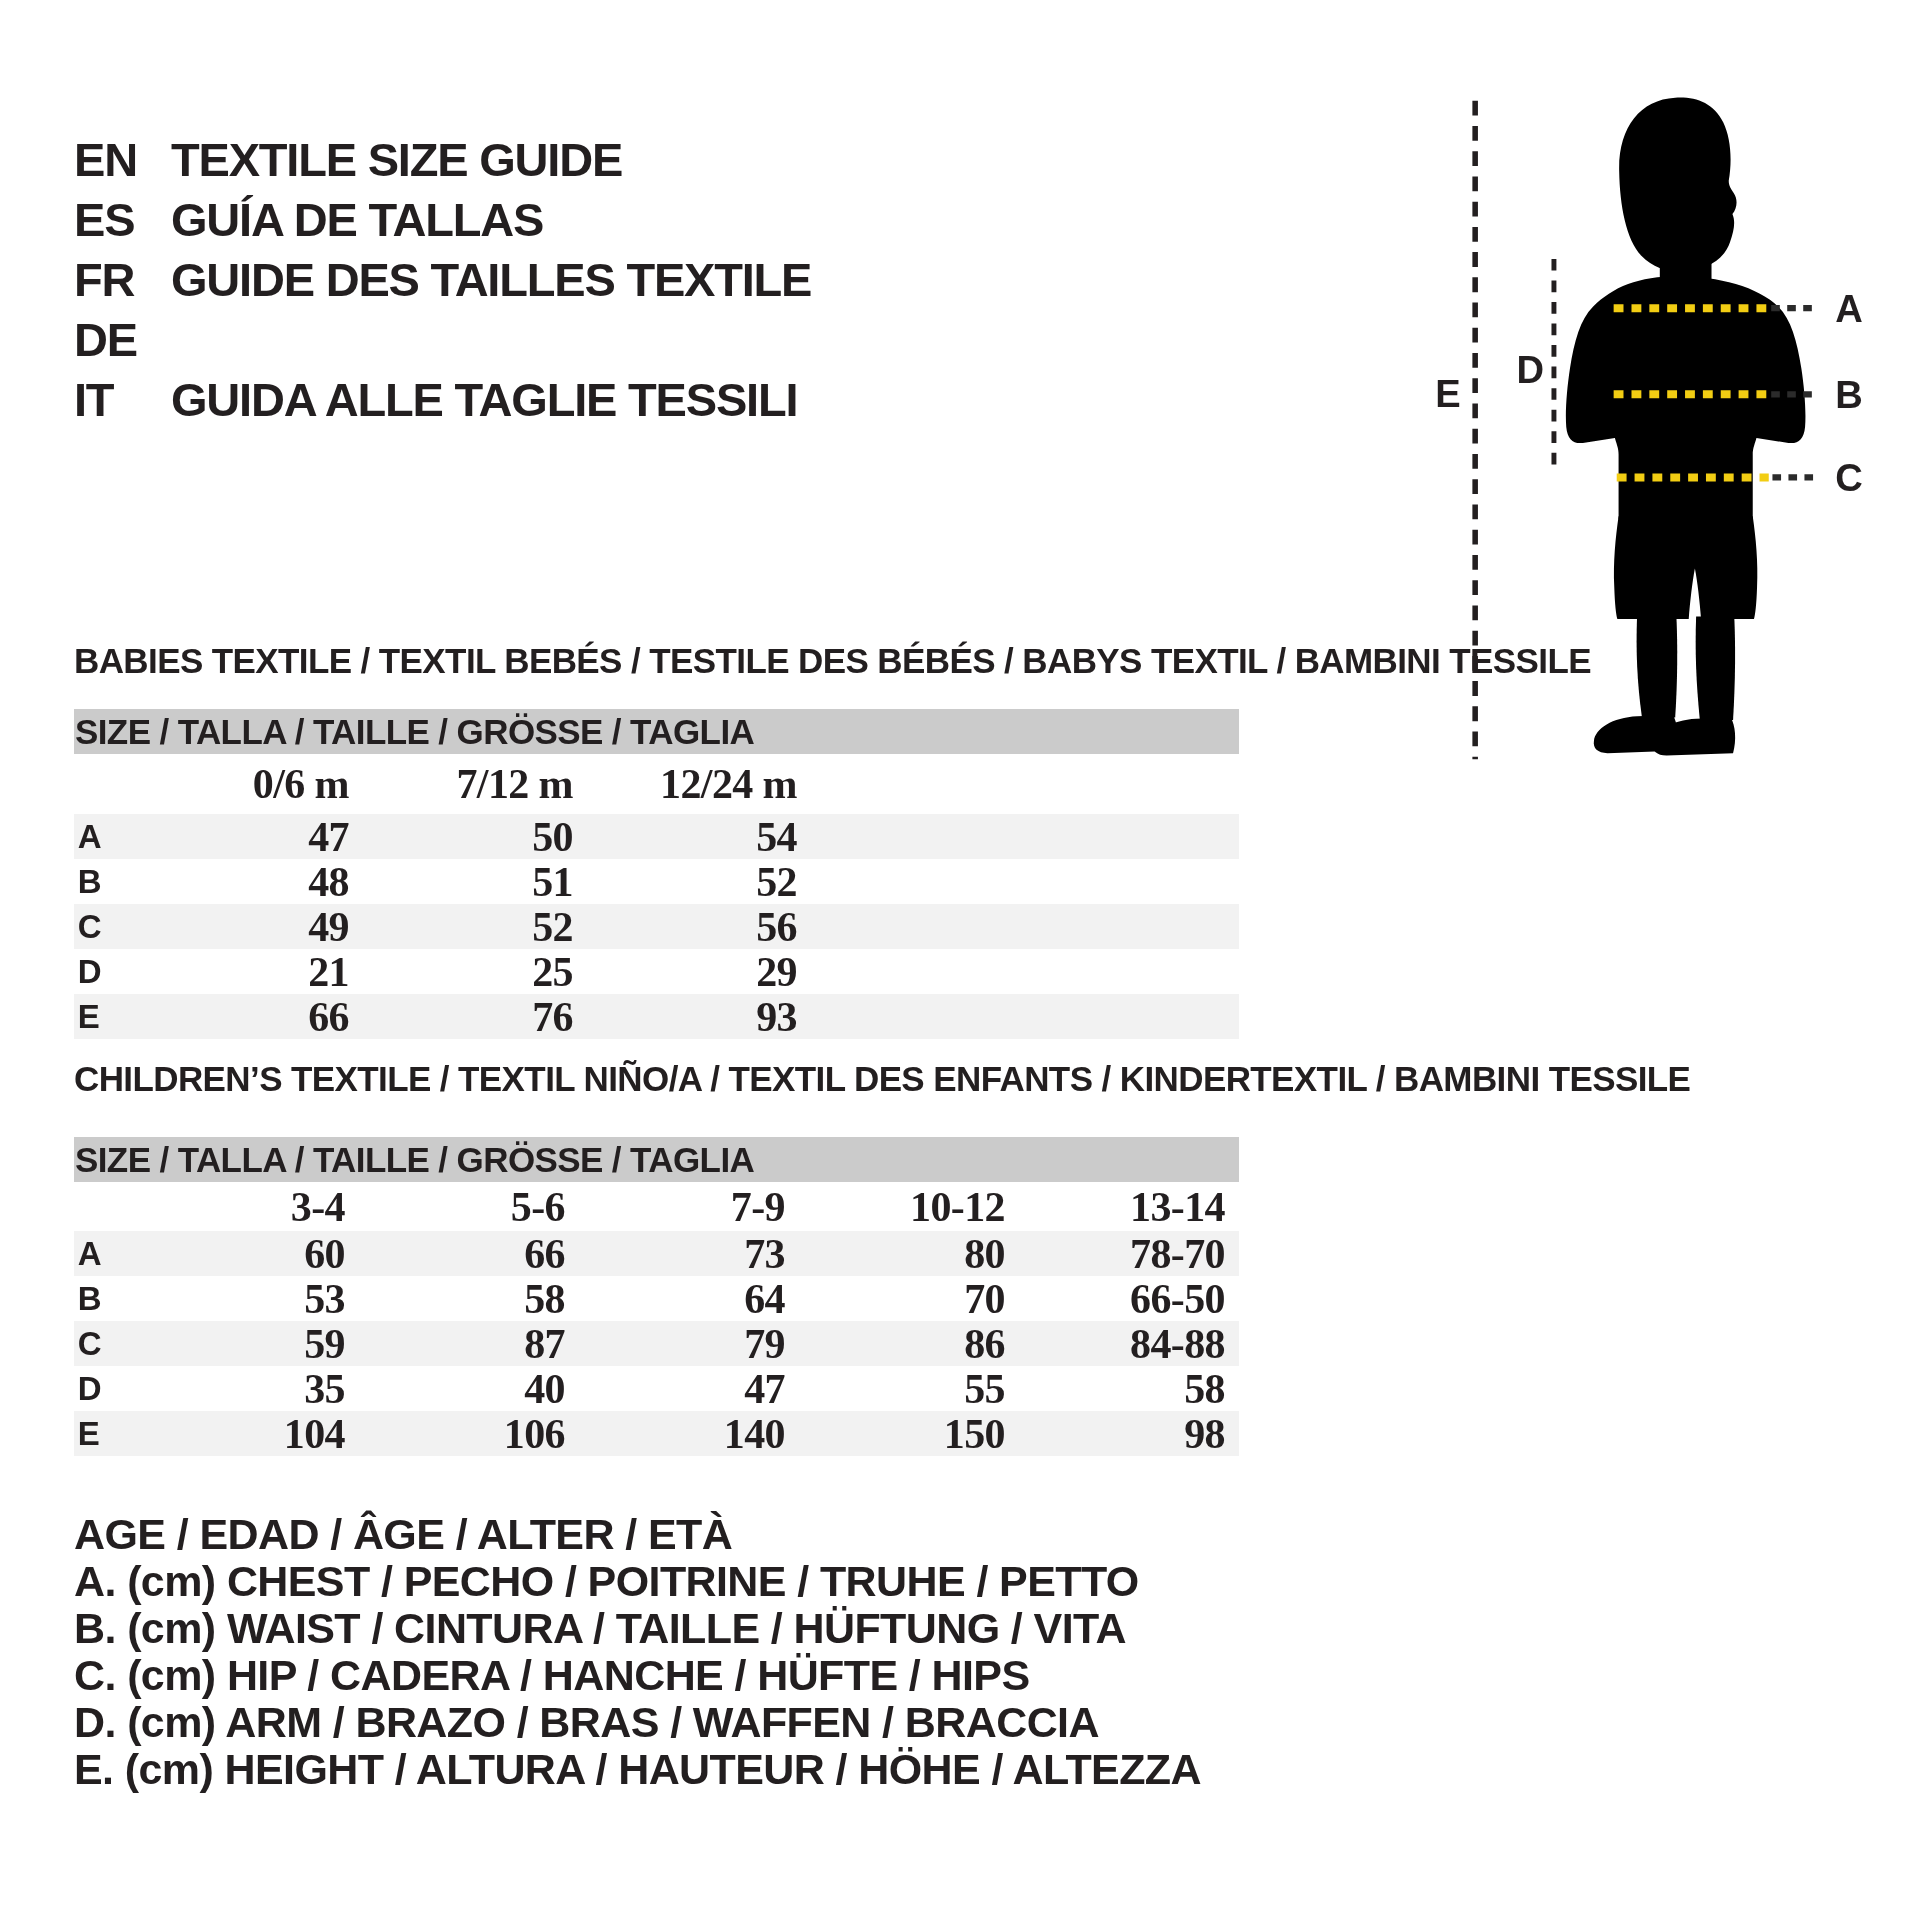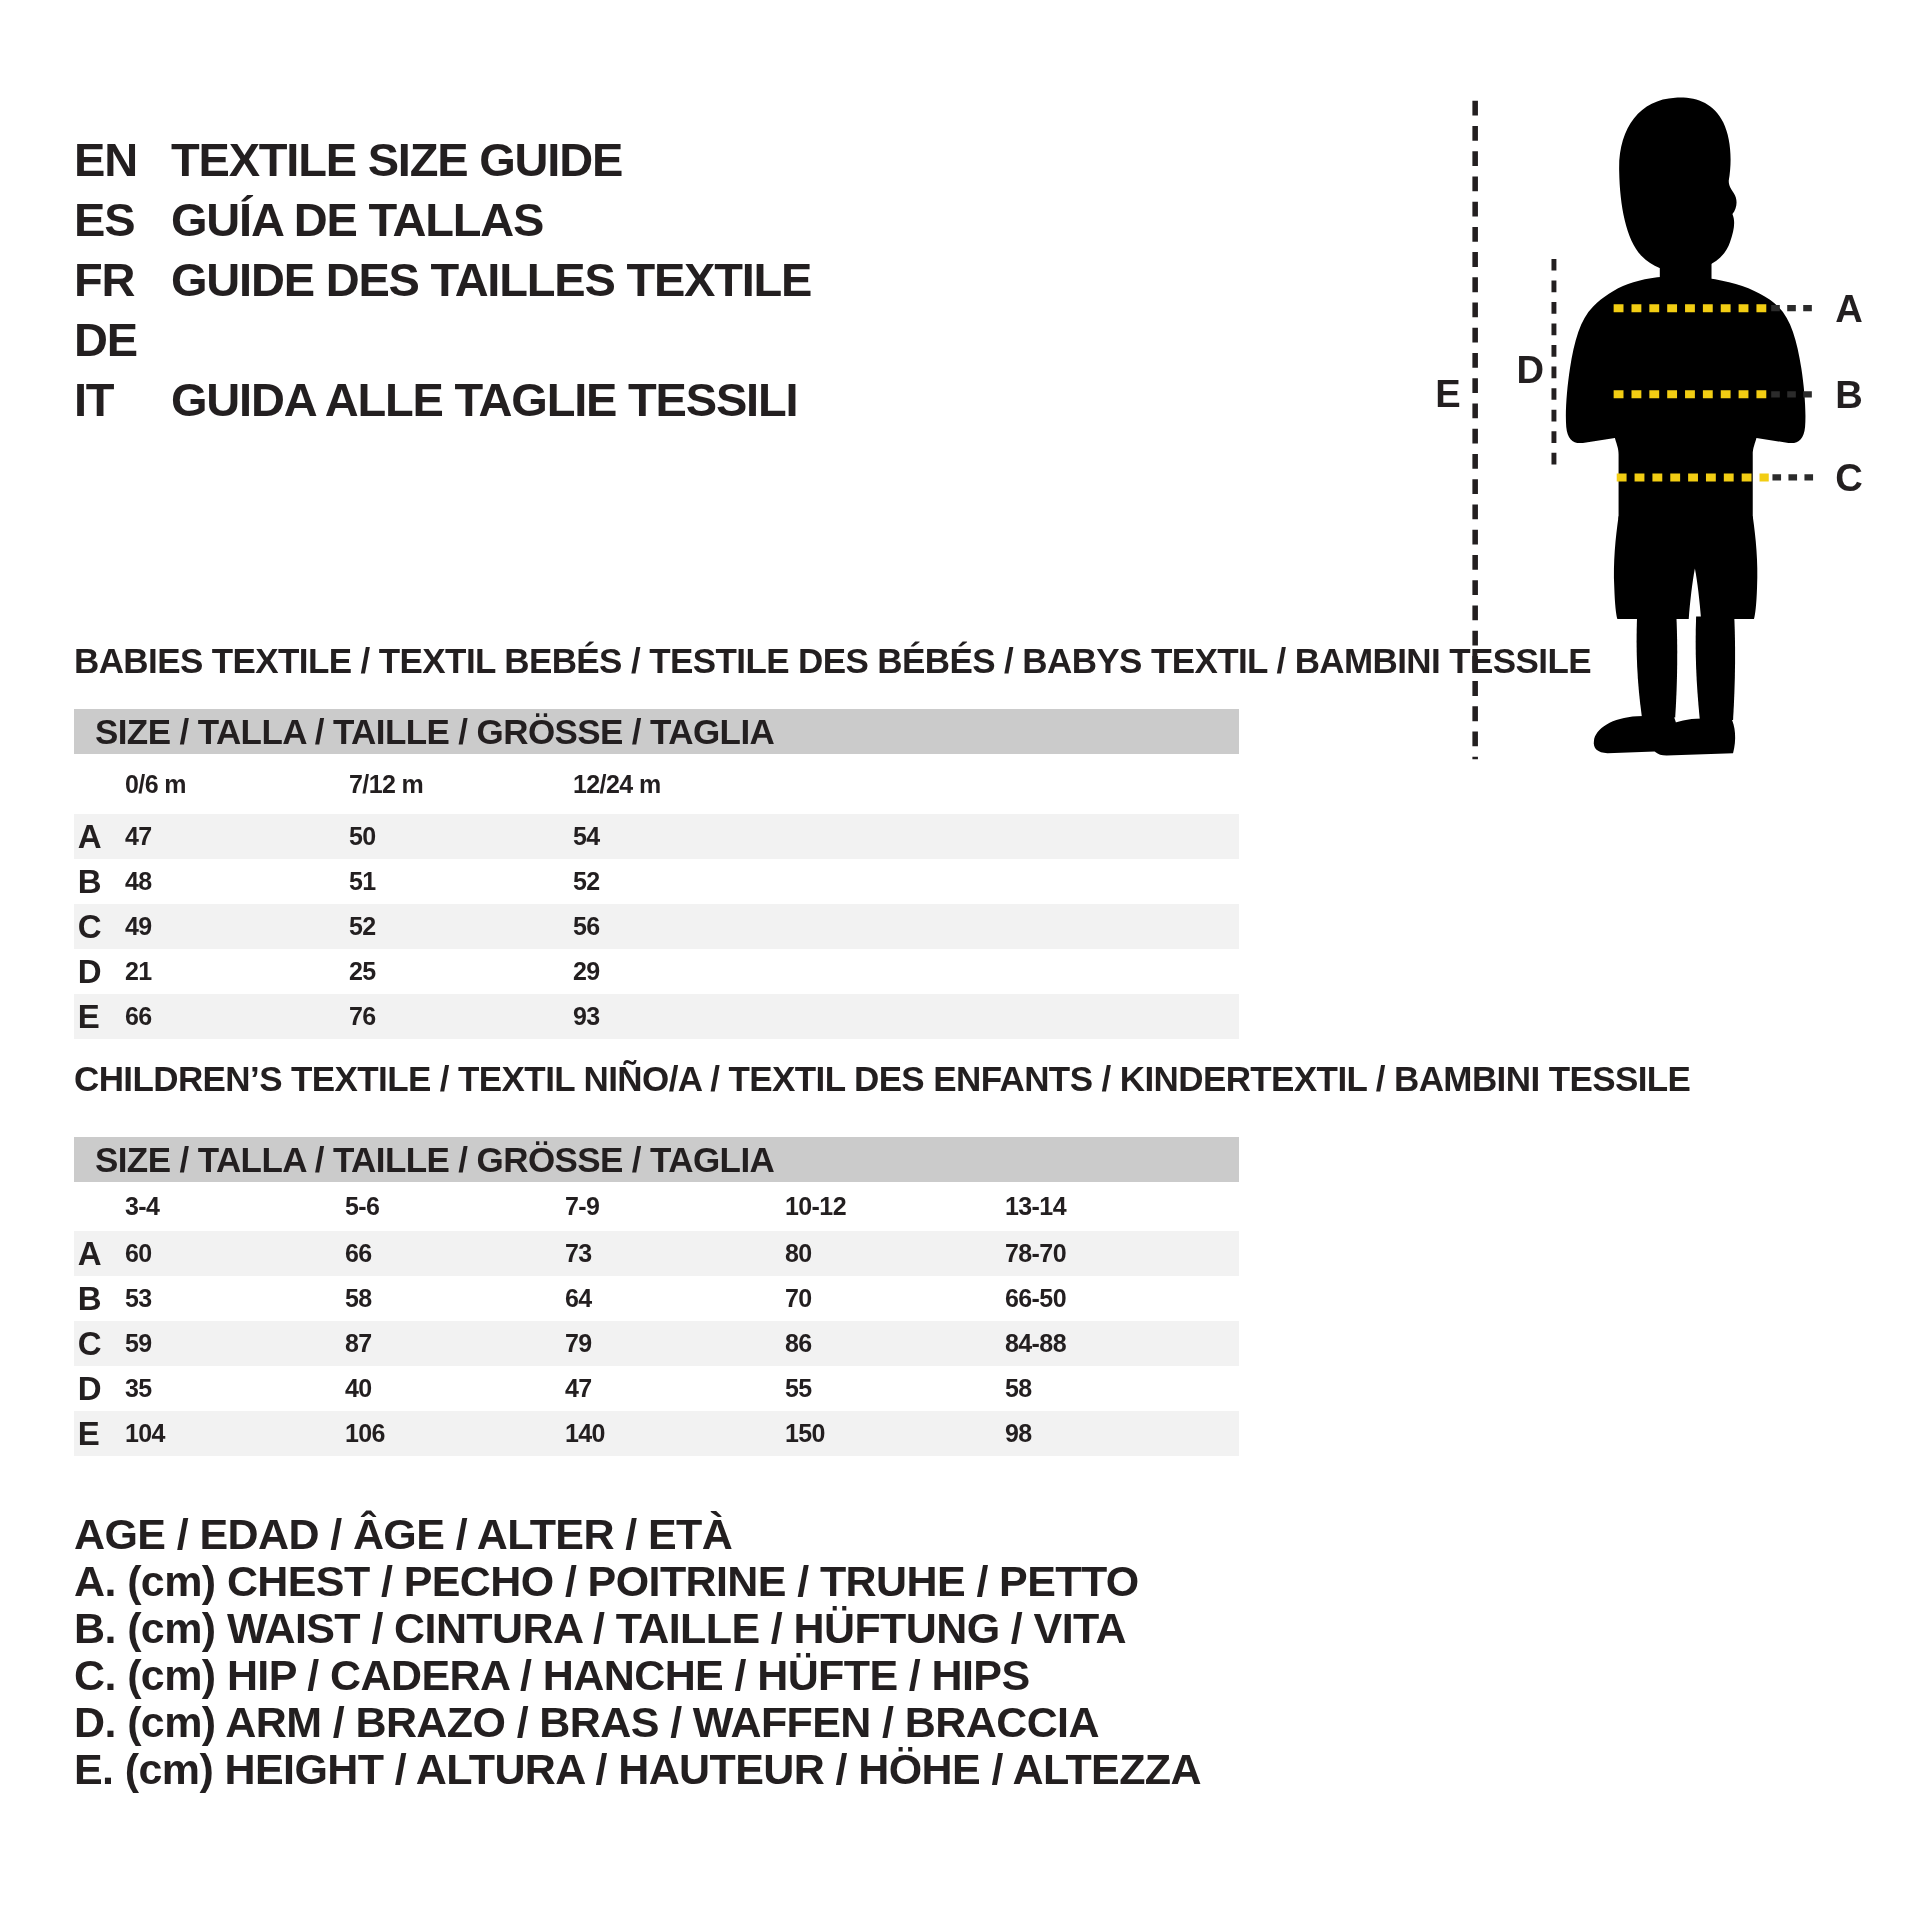--- a/index.html
+++ b/index.html
@@ -17,28 +17,28 @@
   .fig-label{font-family:"Liberation Sans",sans-serif;font-size:62px;font-weight:700;fill:#231f20;}
   
   .section-heading{position:absolute;left:74px;font-size:35px;font-weight:700;letter-spacing:-0.6px;white-space:nowrap;}
   .heading-babies{top:641px;}
   .heading-children{top:1059px;}
   
   .size-table{position:absolute;left:74px;width:1165px;}
   .table-babies{top:709px;}
   .table-children{top:1137px;}
   .size-bar{height:45px;background:#cbcbcb;display:flex;align-items:center;
-    font-size:35px;font-weight:700;letter-spacing:-0.6px;padding-left:21px;box-sizing:border-box;}
+    font-size:35px;font-weight:700;letter-spacing:-0.6px;padding-left:1px;box-sizing:border-box;}
   .cols-row{display:flex;align-items:center;}
   .table-babies .cols-row{height:60px;}
   .table-children .cols-row{height:49px;}
   .trow{display:flex;align-items:center;height:45px;}
   .trow.striped{background:#f2f2f2;}
   .tlabel{width:51px;padding-left:3.7px;box-sizing:border-box;font-size:33px;font-weight:700;}
-  .tcell{text-align:left;font-size:25px;font-weight:700;letter-spacing:-0.6px;}
+  .tcell{text-align:right;font-size:42px;font-weight:700;letter-spacing:-0.6px;font-family:Liberation Serif, serif;}
   .table-babies .tcell{width:224px;}
   .table-children .tcell{width:220px;}
   .cols-row .tcell{font-weight:700;}
   
   .legend{position:absolute;left:74px;top:1511px;}
   .legend-line{height:47px;display:flex;align-items:center;font-size:43px;font-weight:700;
     letter-spacing:-0.6px;white-space:nowrap;}
 </style>
 </head>
 <body>

